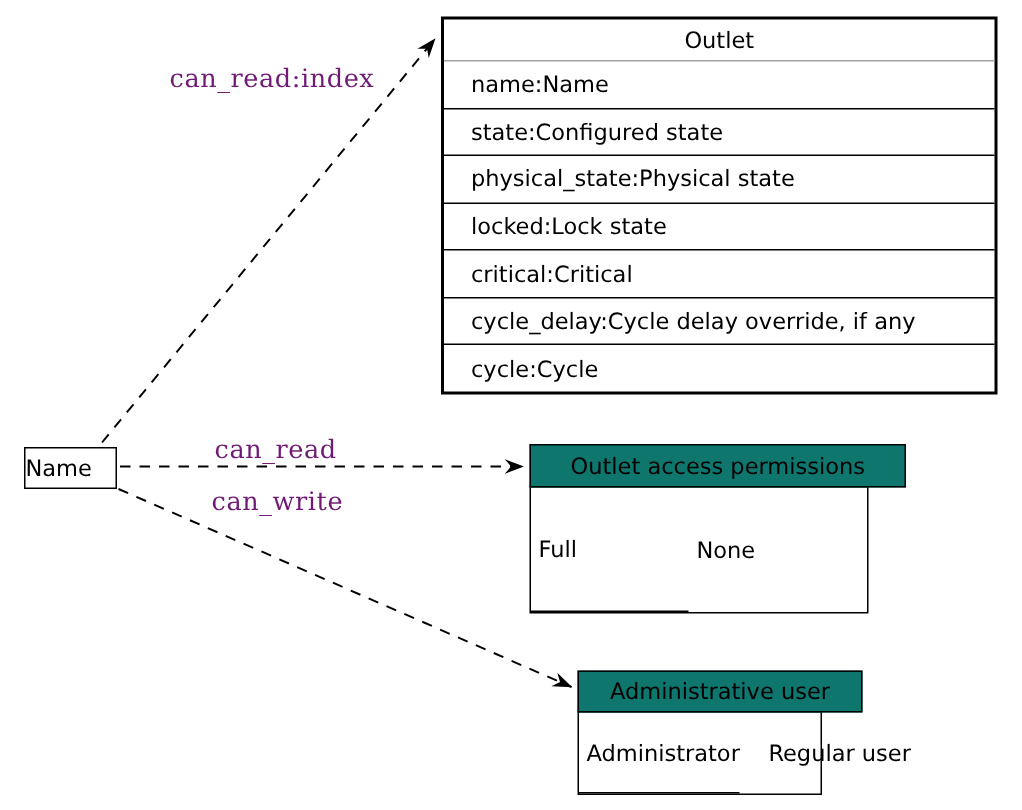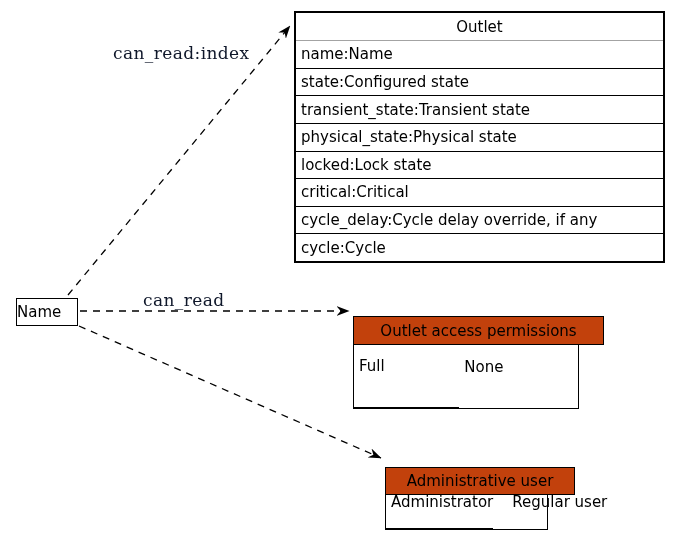--- a/index.html
+++ b/index.html
@@ -28,21 +28,21 @@
     stroke-width: 1.3;
     stroke-dasharray: 7 6;
     fill: none;
   }
   .edge-label {
     position: absolute;
     font-family: "DejaVu Serif", "Liberation Serif", serif;
     font-size: 17px;
     line-height: 20px;
     letter-spacing: 0.4px;
-    color: #0f172a;
+    color: #701a75;
     white-space: nowrap;
   }
   
   .record {
     position: absolute;
     box-sizing: border-box;
     background: #ffffff;
     border: 2px solid #000000;
     display: flex;
     flex-direction: column;
@@ -53,41 +53,40 @@
     display: flex;
     align-items: center;
     justify-content: center;
     border-bottom: 1px solid #a3a3a3;
     white-space: nowrap;
   }
   .record .row {
     flex: 1 1 auto;
     display: flex;
     align-items: center;
-    padding-left: 5px;
+    padding-left: 18px;
     border-bottom: 1px solid #000000;
     white-space: nowrap;
   }
   .record .row:last-child {
     border-bottom: none;
     text-align: right;
   }
   
   .tbl-header {
     position: absolute;
     box-sizing: border-box;
-    background: #c2410c;
+    background: #0f766e;
     border: 1.5px solid #000000;
     display: flex;
     align-items: center;
     justify-content: center;
     font-size: 15px;
     white-space: nowrap;
     z-index: 2;
-    margin-top: 20px;
   }
   .tbl-body {
     position: absolute;
     box-sizing: border-box;
     background: #ffffff;
     border: 1.5px solid #000000;
     display: flex;
     flex-direction: row;
     font-size: 15px;
     z-index: 1;
@@ -131,30 +130,30 @@
     </defs>
     <line class="edge-line" x1="68" y1="295" x2="290" y2="26" marker-end="url(#vee)"></line>
     <line class="edge-line" x1="80" y1="311" x2="349" y2="311" marker-end="url(#vee)"></line>
     <line class="edge-line" x1="79" y1="326" x2="381" y2="458" marker-end="url(#vee)"></line>
   </svg>
 
   <div class="edge-label" style="left:113px; top:43px;">can_read:index</div>
 
   <div class="edge-label" style="left:143px; top:290px;">can_read</div>
 
+  <div class="edge-label" style="left:141px; top:325px;">can_write</div>
 
   <div class="name-node">
     <span>Name</span>
   </div>
 
   <div class="record" style="left:294px; top:11px; width:371px; height:252px;">
     <div class="title">Outlet</div>
     <div class="row">name:Name</div>
     <div class="row">state:Configured state</div>
-    <div class="row">transient_state:Transient state</div>
     <div class="row">physical_state:Physical state</div>
     <div class="row">locked:Lock state</div>
     <div class="row">critical:Critical</div>
     <div class="row">cycle_delay:Cycle delay override, if any</div>
     <div class="row">cycle:Cycle</div>
   </div>
 
   <div class="tbl-header" style="left:353px; top:296px; width:251px; height:29px;">Outlet access permissions</div>
   <div class="tbl-body" style="left:353px; top:324px; width:226px; height:85px;">
     <div class="row">Full</div>

